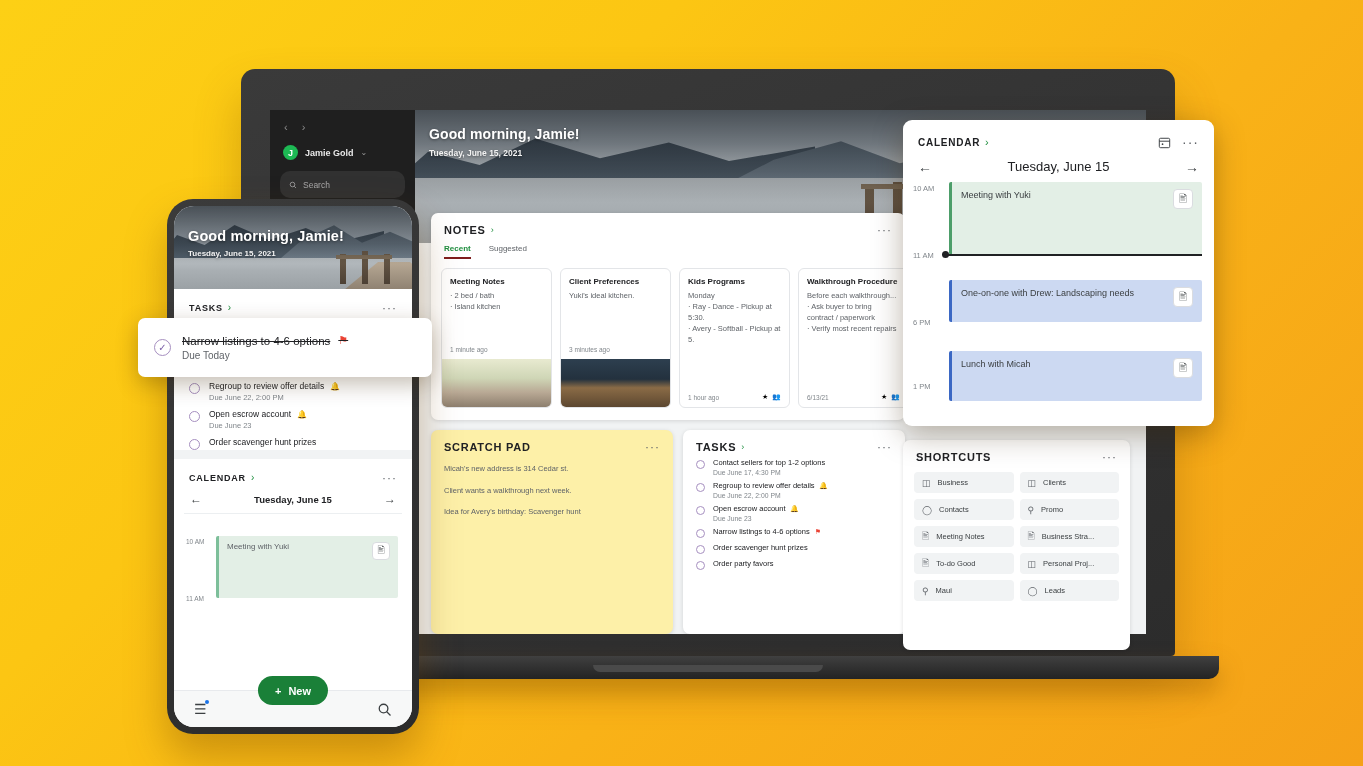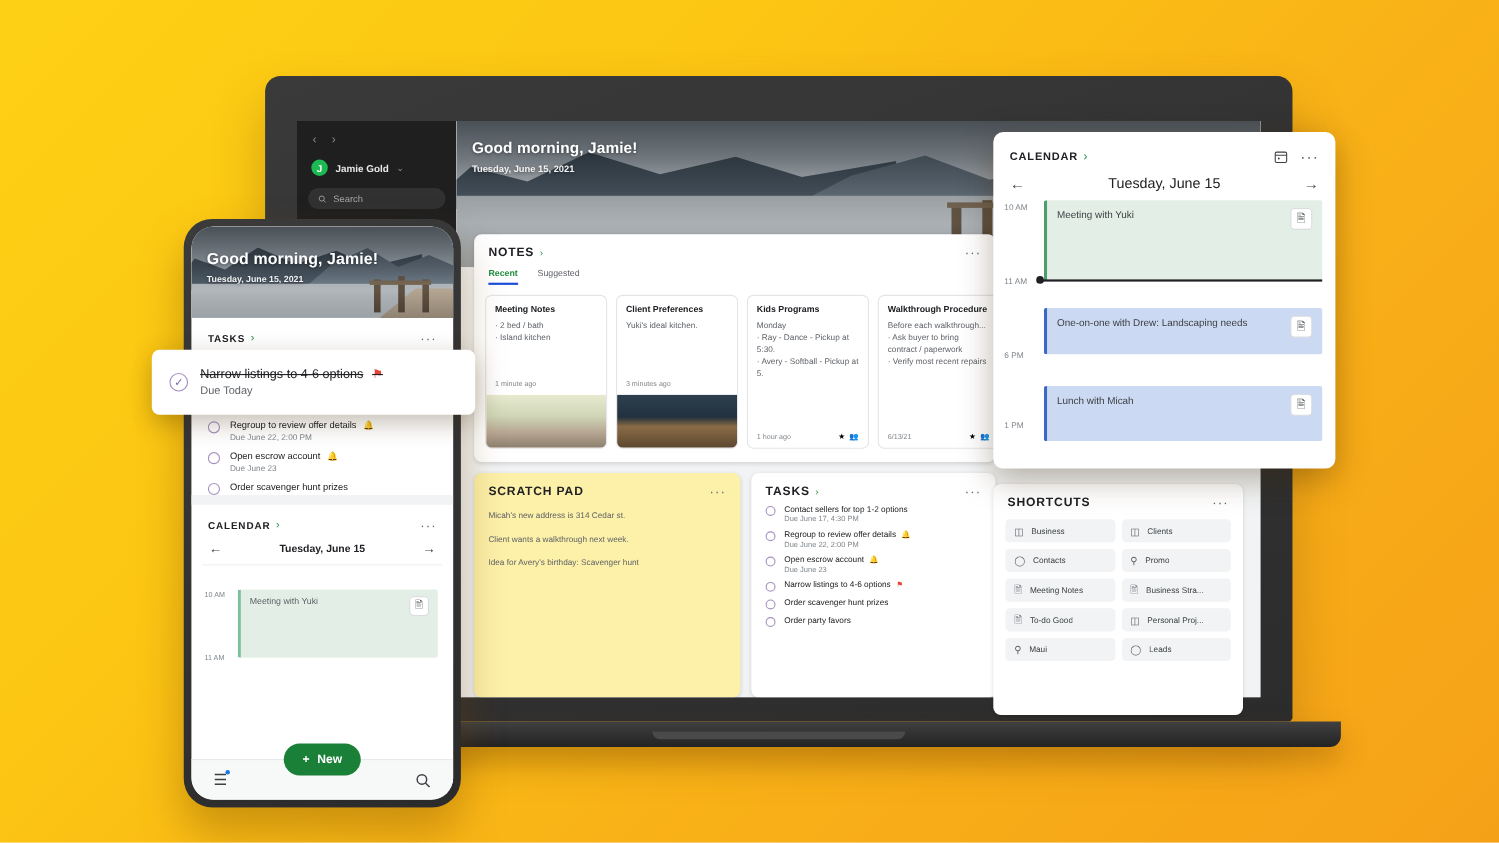--- a/index.html
+++ b/index.html
@@ -40,21 +40,21 @@
   .side-nav span { color:#8b8b8b; font-size: 11px; line-height: 1; }
   .profile { display:flex; align-items:center; gap: 7px; padding: 2px 3px 0; }
   .avatar {
     width: 15px; height: 15px; border-radius: 50%; background:#1db954;
     color:#fff; font-size: 9px; font-weight: 700; display:flex;
     align-items:center; justify-content:center; flex:none;
   }
   .profile-name { color:#e8e8e8; font-size: 9px; font-weight: 600; }
   .caret { color:#9a9a9a; font-size: 8px; }
   .search-box {
-    margin-top: 11px; height: 19px; background:#313131; border-radius: 10px;
+    margin-top: 11px; height: 27px; background:#313131; border-radius: 10px;
     display:flex; align-items:center; gap: 6px; padding: 0 9px;
   }
   .search-box .ph { color:#a7a7a7; font-size: 8.5px; }
 
   .content { flex: 1; position: relative; overflow: hidden; background:#f1f3f4; }
 
   
   .hero { height: 133px; position: relative; overflow: hidden; }
   .hero-img { position:absolute; inset:0; }
   .sky { position:absolute; left:0; top:0; right:0; height:62px;
@@ -90,21 +90,21 @@
   .card-hd { display:flex; align-items:center; justify-content:space-between; padding: 11px 13px 0; }
   .card-hd-l { display:flex; align-items:center; gap: 5px; }
   .card-title { font-size: 11px; font-weight: 700; letter-spacing:.75px; color:#202124; }
   .chev { color:#1e8e3e; font-size: 9px; line-height:1; }
   .dots { color:#5f6368; font-size: 12px; letter-spacing: 1px; line-height: 1; cursor:pointer; }
 
   
   #notes-card { width: 474px; }
   .tabs { display:flex; gap: 18px; padding: 8px 13px 0; }
   .tab { font-size: 8px; color:#5f6368; padding-bottom: 4px; }
-  .tab.active { color:#1e8e3e; font-weight: 700; border-bottom: 2px solid #1d4ed8; }
+  .tab.active { color:#1e8e3e; font-weight: 700; border-bottom: 2px solid #7f1d1d; }
   .notes-row { display:flex; gap: 8px; padding: 9px 10px 12px; overflow:hidden; }
   .note {
     width: 111px; flex:none; border: 1px solid #e3e5e8; border-radius: 6px;
     height: 140px; overflow: hidden; display:flex; flex-direction:column; background:#fff;
   }
   .note-body { padding: 8px 8px 0; flex: 1; }
   .note-h { font-size: 8px; font-weight: 700; color:#202124; line-height: 1.3; }
   .note-t { font-size: 7.5px; color:#5f6368; line-height: 1.45; margin-top: 4px; }
   .note-foot { display:flex; align-items:center; justify-content:space-between;
                padding: 0 8px 6px; }

